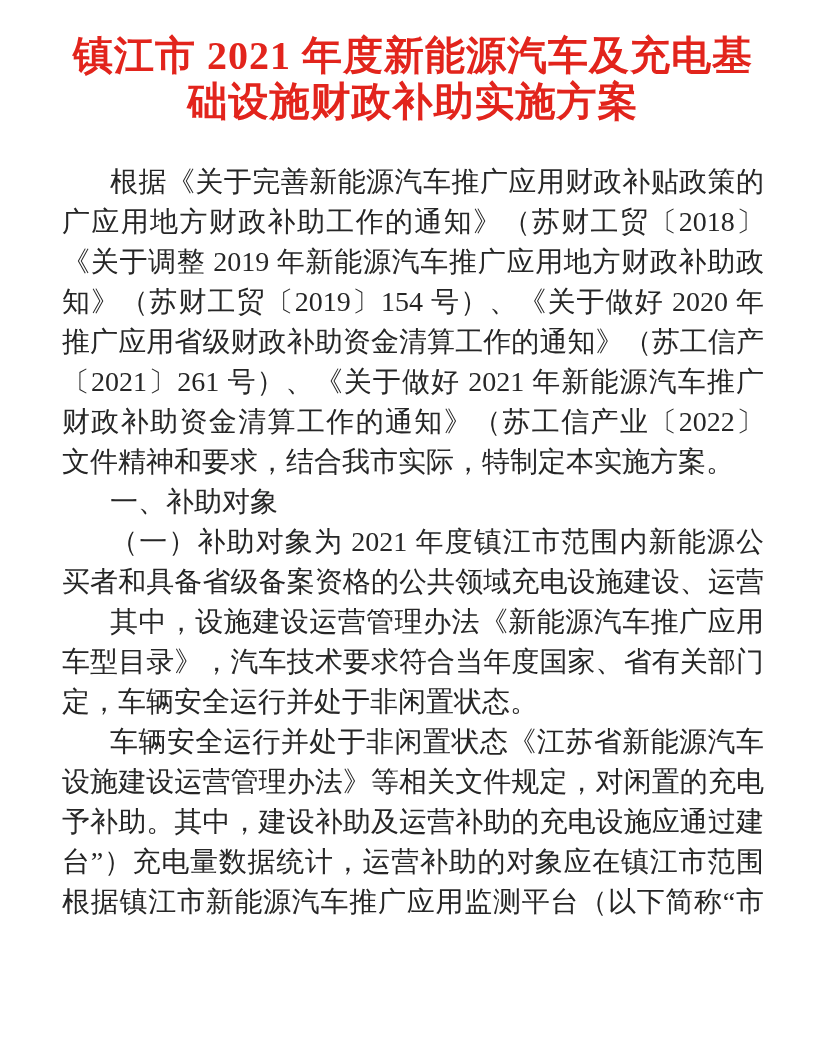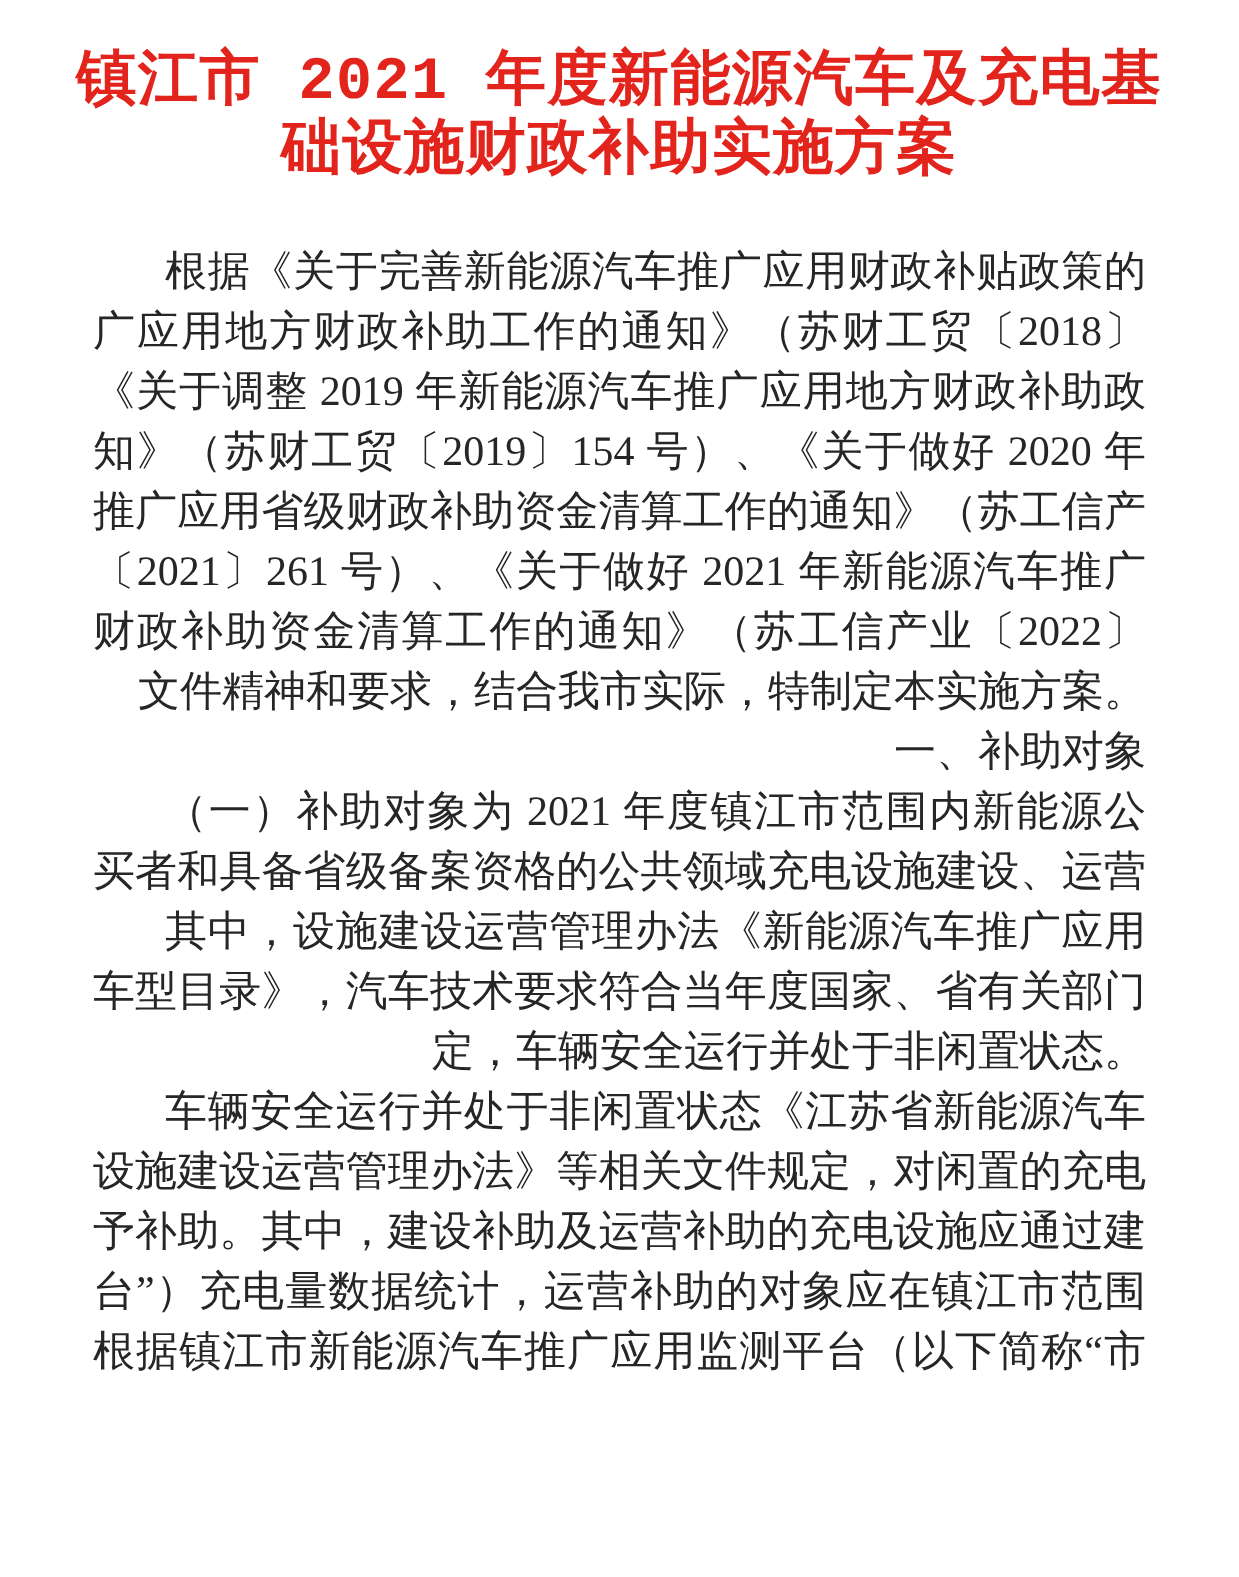--- a/index.html
+++ b/index.html
@@ -15,21 +15,21 @@
     background: var(--background, #ffffff);
     overflow: hidden;
   }
   .doc-title {
     position: absolute;
     top: 33px;
     left: 24px;
     right: 24px;
     margin: 0;
     text-align: center;
-    font-family: Liberation Mono, monospace;
+    font-family: Liberation Serif, serif;
     font-weight: 900;
     font-size: 40px;
     line-height: 46px;
     letter-spacing: 1px;
     color: var(--title-red, #e2241c);
     filter: blur(0.2px);
   }
   .title-line {
     display: block;
     white-space: nowrap;
@@ -41,21 +41,21 @@
     width: 702px;
     font-family: "Liberation Serif", "DejaVu Serif", serif;
     font-size: 28px;
     line-height: 40px;
     color: var(--body-text, #262626);
     filter: blur(0.2px);
   }
   .line {
     height: 40px;
     overflow: hidden;
-    text-align: right;
+    text-align: left;
   }
   .line.fill {
     text-align: justify;
     text-align-last: justify;
     text-justify: inter-character;
   }
   .line.indent {
     padding-left: 48px;
   }
 </style>

